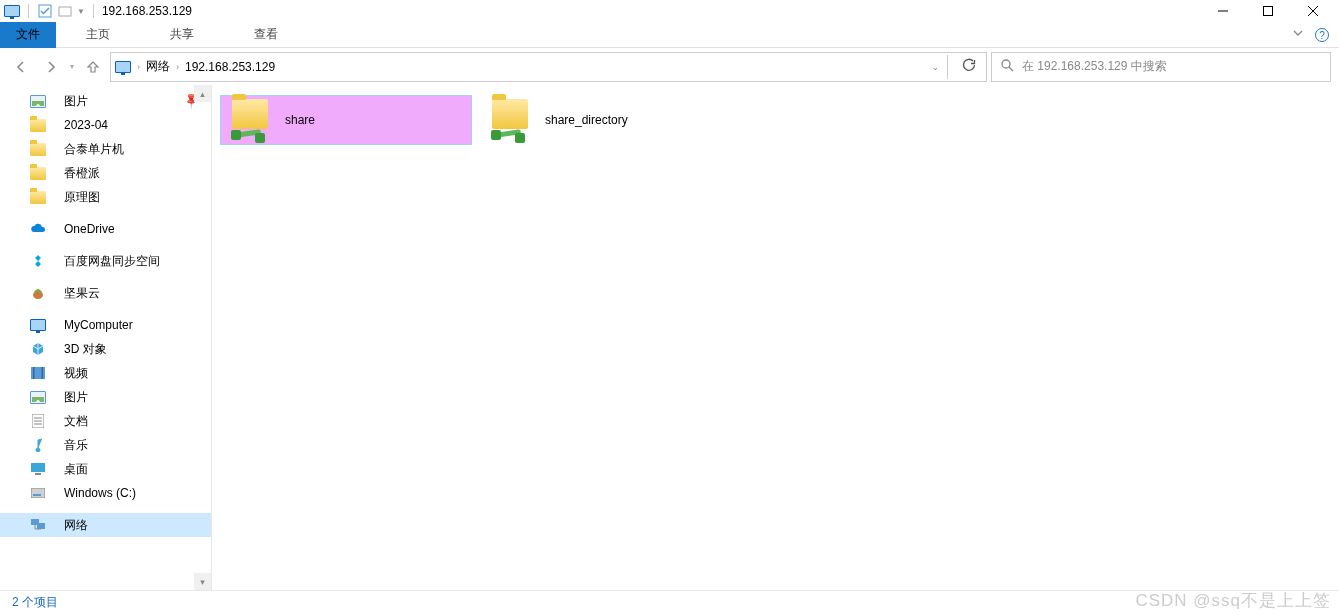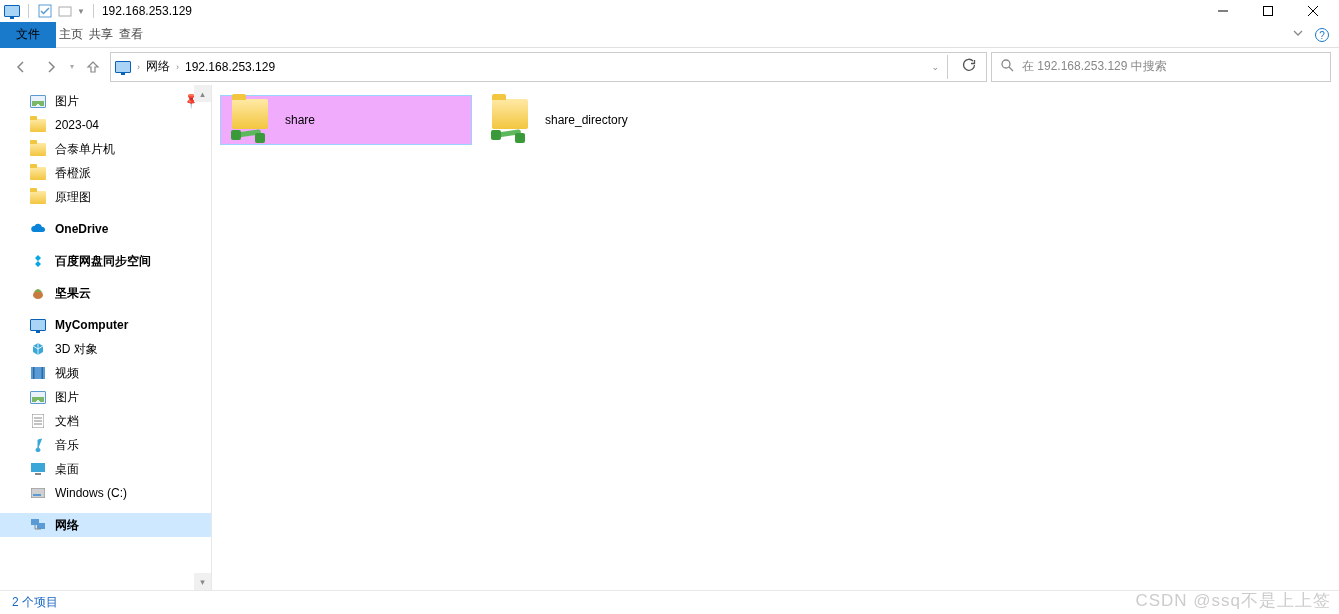--- a/index.html
+++ b/index.html
@@ -7,42 +7,42 @@
 
 .title-bar { height: 22px; display: flex; align-items: center; padding: 0 4px; background: #fff; }
 .title-bar .qat { display: flex; align-items: center; gap: 4px; }
 .title-bar .qat-sep { width: 1px; height: 14px; background: #ccc; margin: 0 4px; }
 .title-bar .title { margin-left: 4px; color: #000; }
 .window-controls { margin-left: auto; display: flex; }
 .window-controls .wc { width: 45px; height: 22px; display: flex; align-items: center; justify-content: center; color: #000; }
 
 .ribbon { height: 26px; display: flex; align-items: center; border-bottom: 1px solid #e1e1e1; }
 .ribbon .file-tab { background: #1979ca; color: #000000; padding: 5px 16px; height: 26px; display: flex; align-items: center; }
-.ribbon .tab { padding: 5px 3px; color: #444; height: 26px; display: flex; align-items: center; }
+.ribbon .tab { padding: 5px 30px; color: #444; height: 26px; display: flex; align-items: center; }
 .ribbon .expand { margin-left: auto; padding: 0 10px; color: #555; }
 
 .nav-bar { height: 37px; display: flex; align-items: center; padding: 4px 8px; gap: 4px; }
 .nav-btn { width: 26px; height: 26px; display: flex; align-items: center; justify-content: center; color: #999; }
 .chevsm { font-size: 8px; color: #aaa; margin: 0 2px; }
 .address-bar { flex: 1; height: 30px; border: 1px solid #ccc; display: flex; align-items: center; padding: 0 4px; gap: 6px; }
 .address-bar .crumb { color: #000; }
 .address-bar .crumb-sep { color: #888; font-size: 9px; }
 .address-bar .addr-right { margin-left: auto; display: flex; align-items: center; gap: 8px; }
 .addr-right .dd { color: #888; font-size: 9px; }
 .addr-right .sepv { width:1px; height:24px; background:#ccc; }
 .addr-right .refresh { padding: 0 6px; color:#555; }
 .search-bar { width: 340px; height: 30px; border: 1px solid #ccc; display: flex; align-items: center; padding: 0 8px; gap: 8px; color: #888; }
 .search-bar .mag { color: #666; }
 
 .body { display: flex; height: calc(100% - 22px - 26px - 37px - 24px); }
 
 .sidebar { width: 212px; border-right: 1px solid #e8e8e8; overflow-y: auto; padding-top: 4px; position: relative; }
-.tree-item { display: flex; align-items: center; height: 24px; padding-left: 30px; gap: 9px; color: #000; white-space: nowrap; }
+.tree-item { display: flex; align-items: center; height: 24px; padding-left: 30px; gap: 18px; color: #000; white-space: nowrap; }
 .tree-item.selected { background: #cde8ff; }
-.tree-item.top { margin-top: 8px; font-weight: bold; }
+.tree-item.top { margin-top: 8px; }
 .pin { margin-left: auto; margin-right: 12px; color: #777; font-size: 11px; transform: rotate(-45deg); display:inline-block; }
 
 .ico { width: 16px; height: 16px; display: inline-flex; align-items: center; justify-content: center; }
 .folder-ico { width:16px; height:13px; background: linear-gradient(#ffe9a6,#f3c63f); border-radius: 1px; position: relative; }
 .folder-ico::before { content:""; position:absolute; top:-3px; left:0; width:7px; height:4px; background:#f3c63f; border-radius:1px 1px 0 0; }
 .pic-ico { width:16px; height:13px; background:#e9f2fa; border:1px solid #5a9bd5; border-radius:1px; position:relative; }
 .pic-ico::after { content:""; position:absolute; bottom:1px; left:1px; right:1px; height:5px; background:linear-gradient(135deg,#7ab866 50%,transparent 50%),linear-gradient(45deg,transparent 50%,#7ab866 50%); }
 .monitor-ico { width:16px; height:12px; border:1.5px solid #0a62b8; border-radius:1px; position:relative; background:#a9d4f5; }
 .monitor-ico::after { content:""; position:absolute; bottom:-3px; left:5px; width:4px; height:2px; background:#0a62b8; }
 

